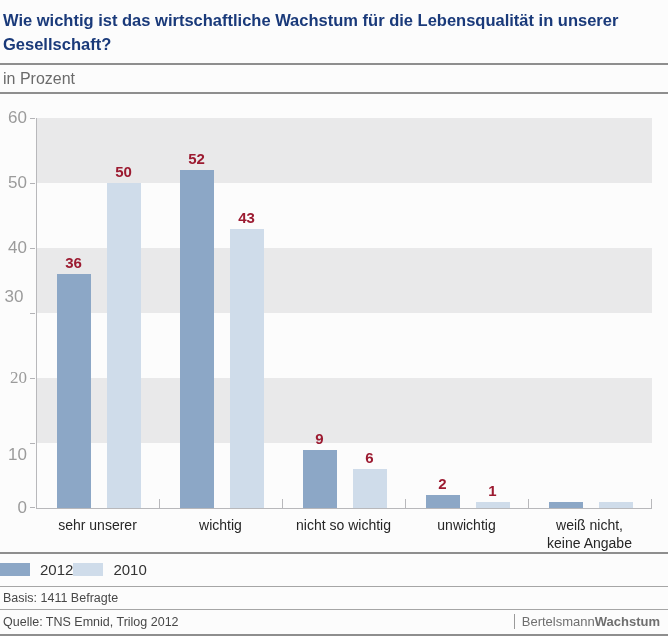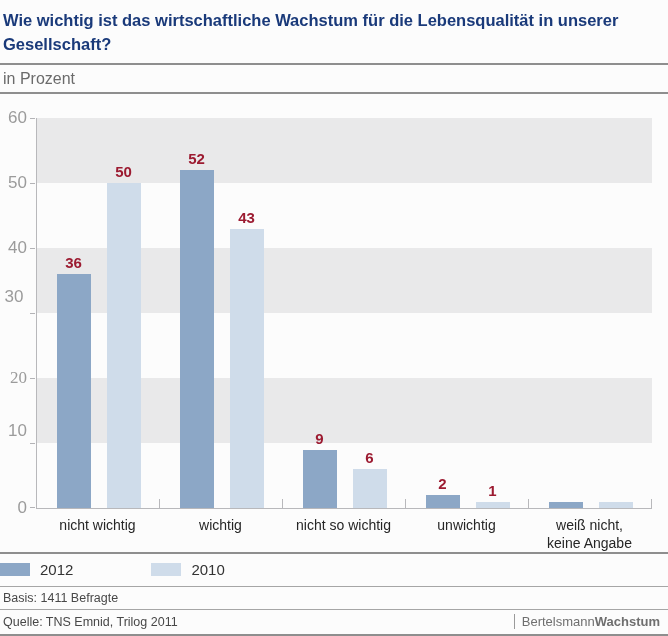--- a/index.html
+++ b/index.html
@@ -58,21 +58,21 @@
   .xlabels{
     display:flex;margin-left:36px;width:615px;
   }
   .xlabel{
     width:20%;text-align:center;padding-top:7px;
     font-size:14px;line-height:18px;color:#262626;white-space:pre-line;
     min-height:37px;box-sizing:border-box;
   }
 
   
-  .legend{display:flex;align-items:center;gap:78px;padding:7px 0 8px 0;}
+  .legend{display:flex;align-items:center;padding:7px 0 8px 0;}
   .legend-item{display:flex;align-items:center;gap:10px;}
   .legend-swatch{width:30px;height:13px;}
   .legend-label{font-size:15px;color:#333;}
 
   
   .basis{padding:4px 0 4px 3px;font-size:12.5px;color:#484848;}
   .source-row{
     display:flex;justify-content:space-between;align-items:center;
     padding:4px 8px 4px 3px;
   }
@@ -89,21 +89,21 @@
   <h1 class="title">Wie wichtig ist das wirtschaftliche Wachstum für die Lebensqualität in unserer Gesellschaft?</h1>
   <div class="rule"></div>
   <div class="subtitle">in Prozent</div>
   <div class="rule"></div>
 
   <div class="chart">
     <div class="chart-top">
       <div class="yaxis" id="yaxis">
           <div class="ytick-label" style="top: 381px;">0</div>
           <div class="ytick-mark" style="top: 389px;"></div>
-          <div class="ytick-label" style="top: 304px;">10</div>
+          <div class="ytick-label" style="top: 328px;">10</div>
           <div class="ytick-mark" style="top: 325px;"></div>
           <div class="ytick-label" style="top: 251px; font-family: Liberation Serif, serif;">20</div>
           <div class="ytick-mark" style="top: 260px;"></div>
           <div class="ytick-label" style="top: 170px; text-align: center;">30</div>
           <div class="ytick-mark" style="top: 195px;"></div>
           <div class="ytick-label" style="top: 121px;">40</div>
           <div class="ytick-mark" style="top: 130px;"></div>
           <div class="ytick-label" style="top: 56px;">50</div>
           <div class="ytick-mark" style="top: 65px;"></div>
           <div class="ytick-label" style="top: -9px;">60</div>
@@ -147,21 +147,21 @@
             <div class="group-tick"></div>
           </div>
           <div class="group">
             <div class="bar" style="height: 6.5px; background: rgb(140, 167, 198);"></div>
             <div class="bar" style="height: 6.5px; background: rgb(207, 220, 234);"></div>
             <div class="group-tick"></div>
           </div>
         </div>
     </div>
     <div class="xlabels" id="xlabels">
-        <div class="xlabel">nicht wichtig</div>
+        <div class="xlabel">sehr unserer</div>
         <div class="xlabel">wichtig</div>
         <div class="xlabel">nicht so wichtig</div>
         <div class="xlabel">unwichtig</div>
         <div class="xlabel">weiß nicht,
 keine Angabe</div>
       </div>
   </div>
 
   <div class="rule"></div>
   <div class="legend" id="legend">
@@ -171,21 +171,21 @@
       </div>
       <div class="legend-item">
         <div class="legend-swatch" style="background: rgb(207, 220, 234);"></div>
         <div class="legend-label">2010</div>
       </div>
     </div>
   <div class="rule thin"></div>
   <div class="basis">Basis: 1411 Befragte</div>
   <div class="rule thin"></div>
   <div class="source-row">
-    <span class="source">Quelle: TNS Emnid, Trilog 2011</span>
+    <span class="source">Quelle: TNS Emnid, Trilog 2012</span>
     <span class="logo">
       <span class="logo-bar"></span>
       <span>Bertelsmann</span>
         <b>Wachstum</b>
     </span>
   </div>
   <div class="rule bottom"></div>
 </div>
 
 </body></html>

